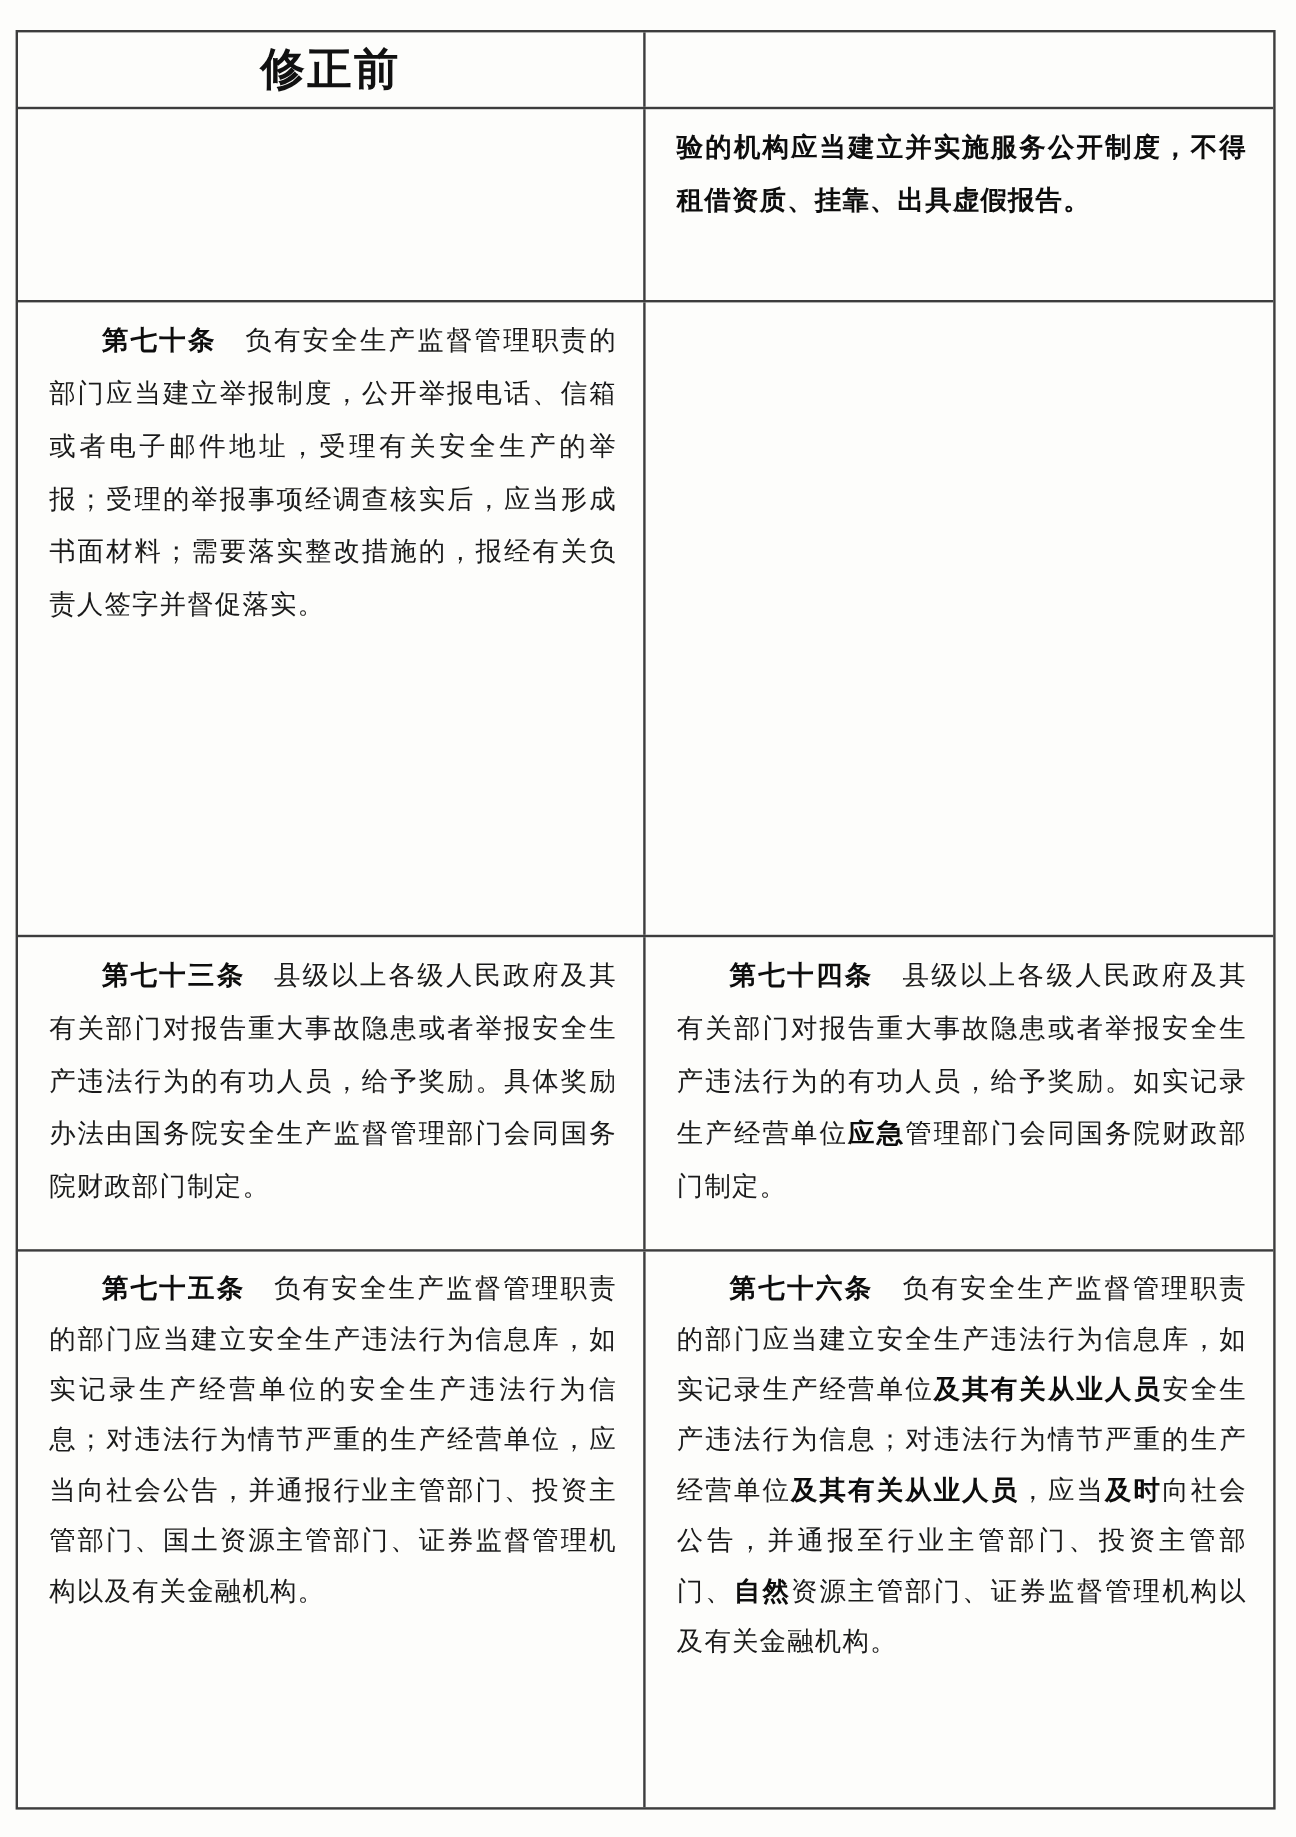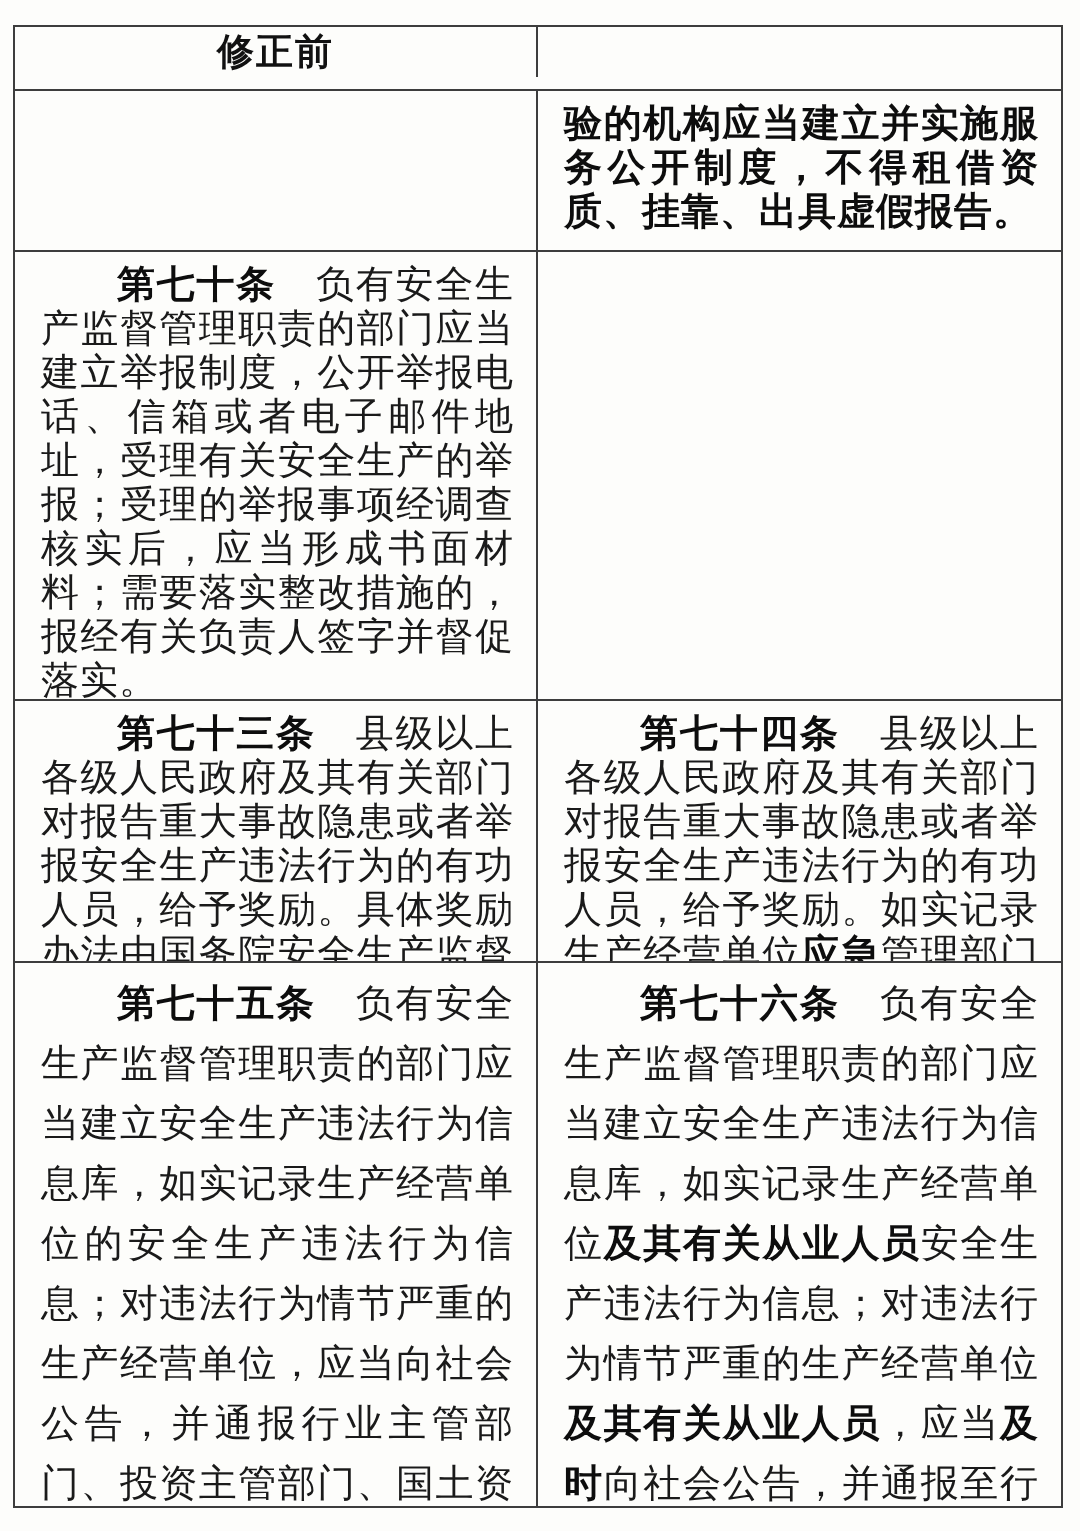--- a/index.html
+++ b/index.html
@@ -21,27 +21,26 @@
     border: 2px solid #3d3d3d;
     box-sizing: border-box;
     display: flex;
     flex-direction: column;
     background: #fdfdfb;
   }
   .row { display: flex; flex: none; box-sizing: border-box; }
   .header-row {
     height: 64px;
     border-bottom: 2px solid #3d3d3d;
-    flex-direction: column;
   }
   .body-rows { display: flex; flex-direction: column; flex: 1; min-height: 0; }
   .body-row { border-bottom: 2px solid #3d3d3d; }
   .body-row:last-child { border-bottom: none; }
   .body-row.r0 { height: 161px; }
-  .body-row.r1 { height: 449px; gap: 20px; }
+  .body-row.r1 { height: 529px; gap: 20px; }
   .body-row.r2 { height: 262px; }
   .body-row.r3 { flex: 1; min-height: 0; }
   .cell {
     width: 50%;
     box-sizing: border-box;
     overflow: hidden;
     padding: 10px 22px 0 26px;
     color: #1a1a1a;
   }
   .cell.before { border-right: 2px solid #3d3d3d; }
@@ -51,29 +50,29 @@
     justify-content: center;
     padding: 0;
     font-family: "Liberation Sans", "DejaVu Sans", sans-serif;
     font-weight: 700;
     font-size: 37px;
     letter-spacing: 2px;
     color: #111111;
   }
   .para {
     margin: 0;
-    font-size: 38px;
+    font-size: 22px;
     line-height: 44px;
     text-align: justify;
     text-justify: inter-character;
     letter-spacing: 1px;
     color: #1a1a1a;
   }
   .para.indent { text-indent: 2em; }
-  .body-row.r3 .para { line-height: 60px; }
+  .body-row.r3 .para { line-height: 42px; }
   .seg { font-family: "Liberation Serif", "DejaVu Serif", serif; font-weight: 400; }
   .seg.bold {
     font-family: "Liberation Sans", "DejaVu Sans", sans-serif;
     font-weight: 700;
     color: #0d0d0d;
   }
 </style>
 </head>
 <body>
 

